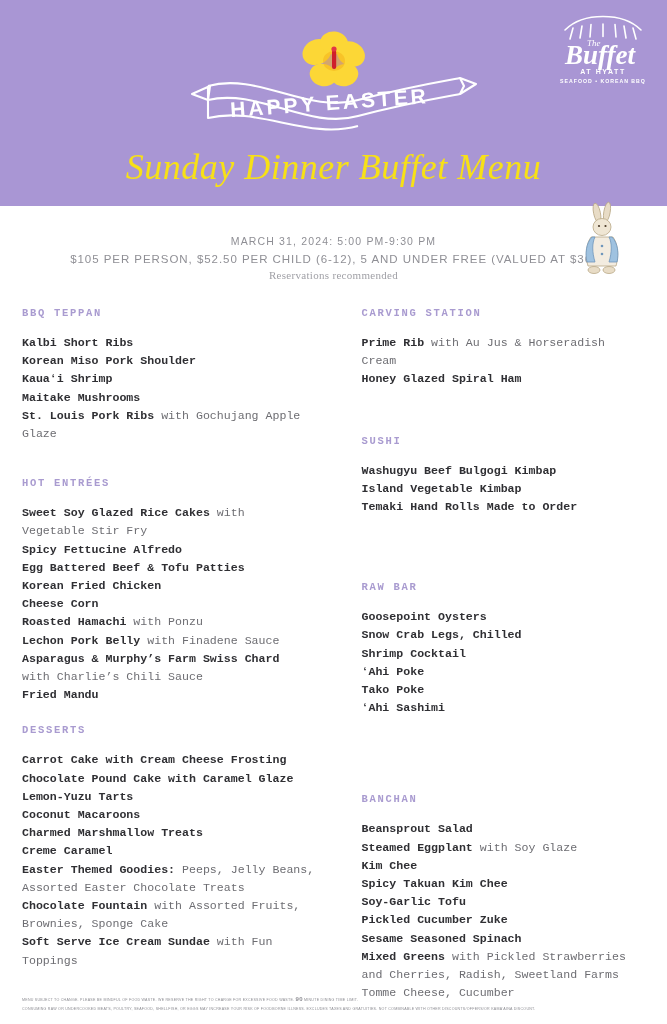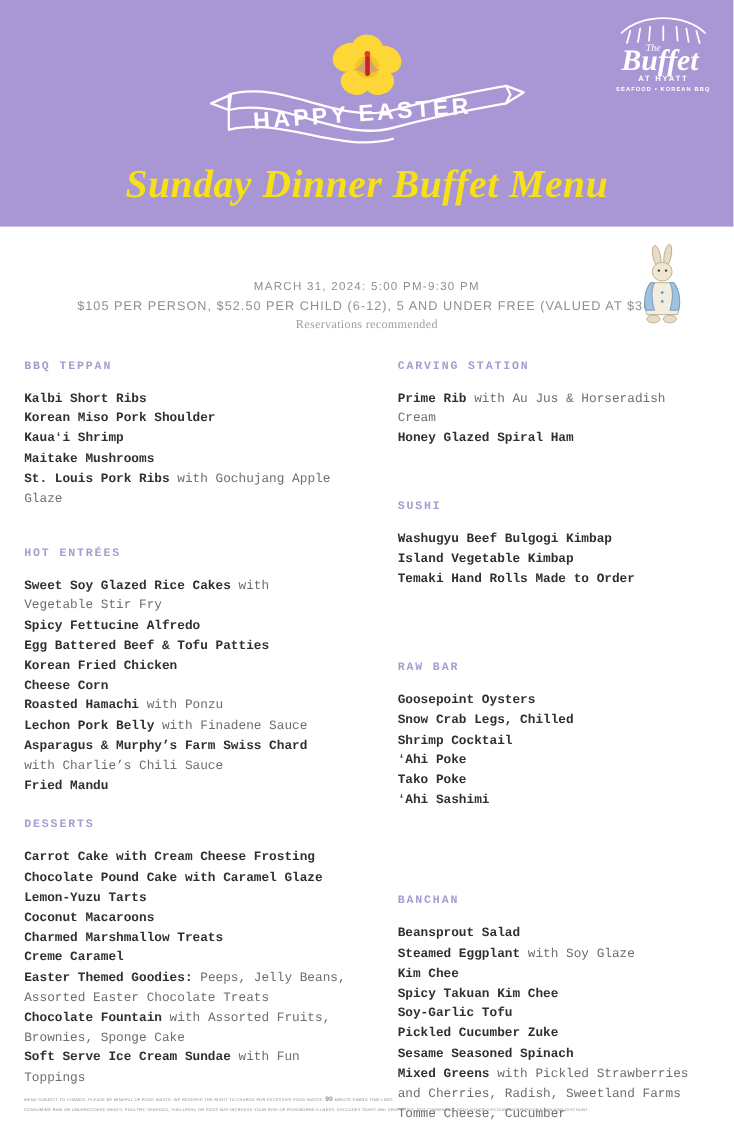--- a/index.html
+++ b/index.html
@@ -27,28 +27,28 @@
   .logo svg { display:block; }
 
   .hibiscus { position:absolute; left:301px; top:30px; width:66px; height:62px; }
   .ribbon { position:absolute; left:188px; top:70px; width:290px; height:70px; }
 
   .script-title {
     position:absolute; left:0; top:146px; width:667px;
     text-align:center;
     font-family:"Liberation Serif", serif;
     font-style:italic;
-    font-weight:700;
+    font-weight:400;
     font-size:36px;
     color:#f7e017;
     letter-spacing:.5px;
   }
 
   
-  .info { position:relative; padding-top:26px;margin-top:20px; }
+  .info { position:relative; padding-top:26px; }
   .info-line {
     text-align:center;
     color:#8f8f95;
     font-size:10.5px;
     letter-spacing:1.15px;
     line-height:18px;
     text-transform:uppercase;
   }
   .info-line.price { font-size:11.5px; letter-spacing:.95px; }
   .info-note {

